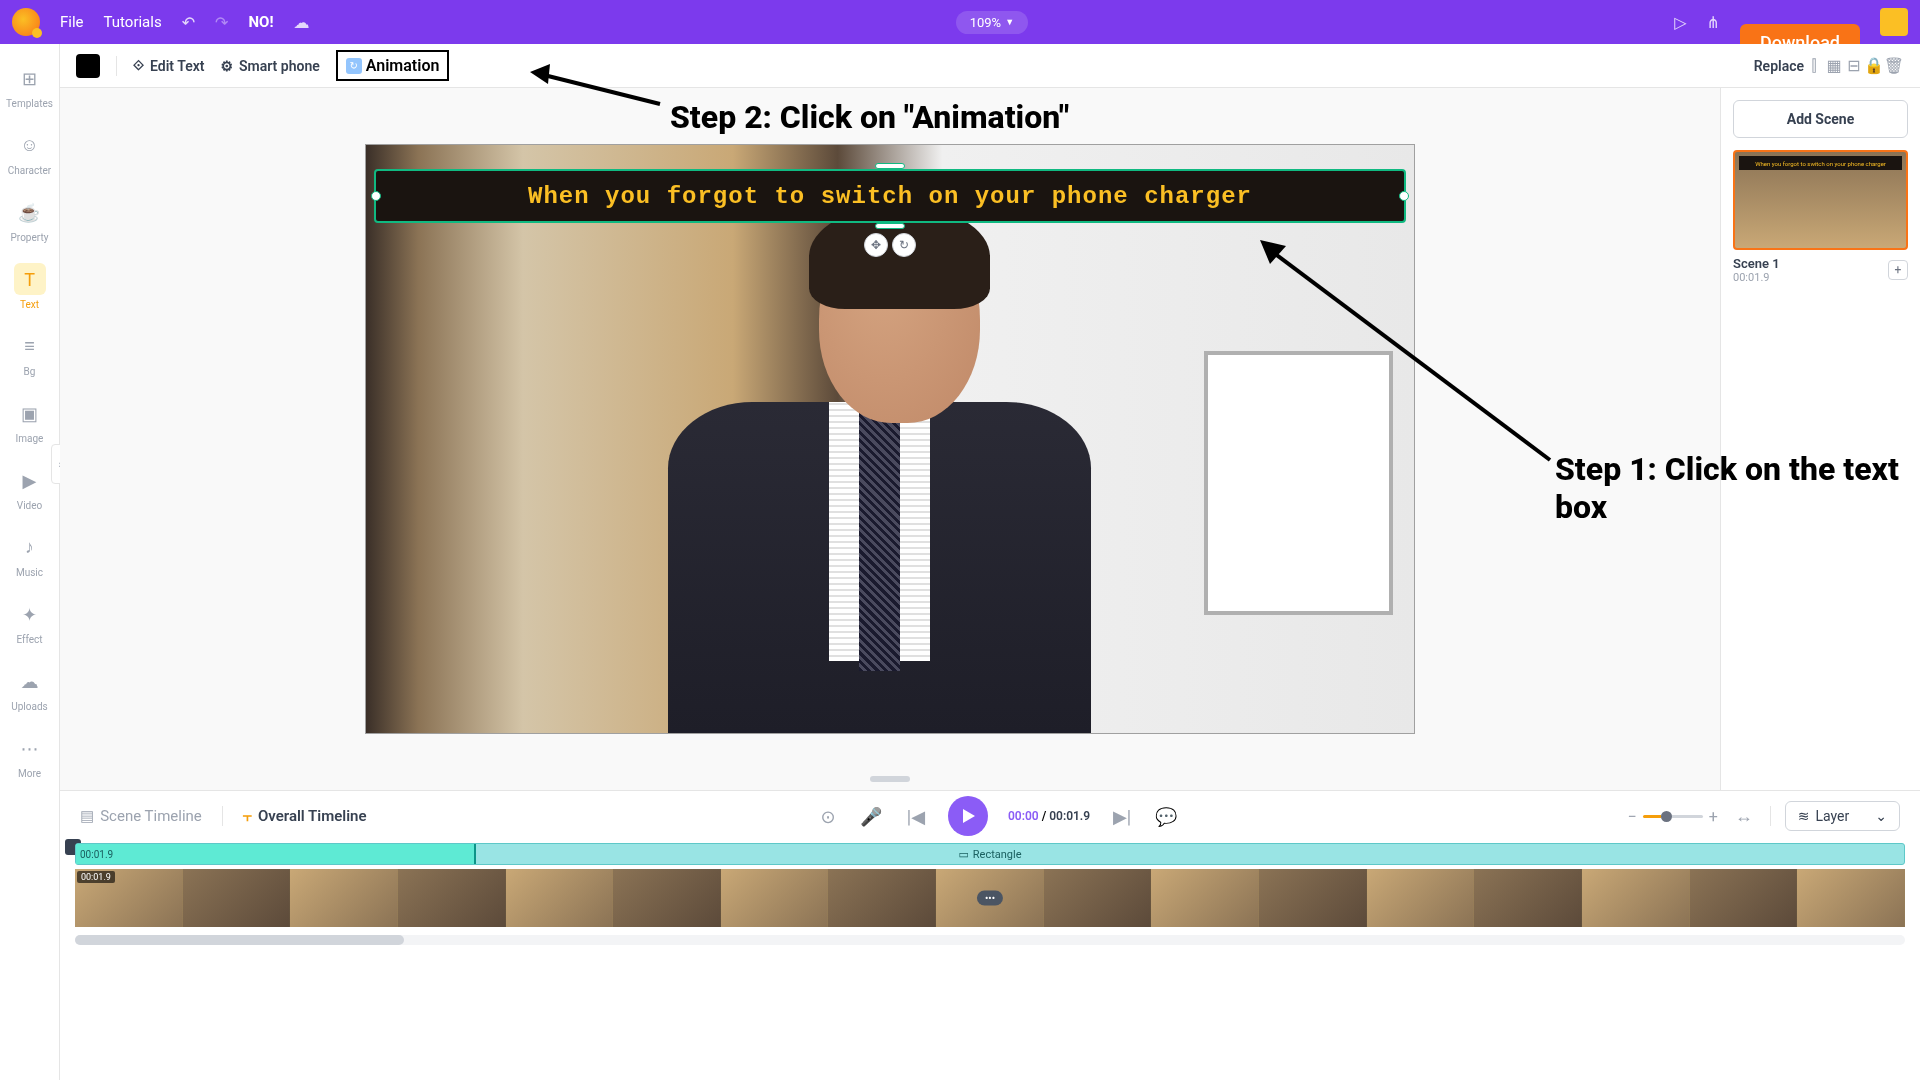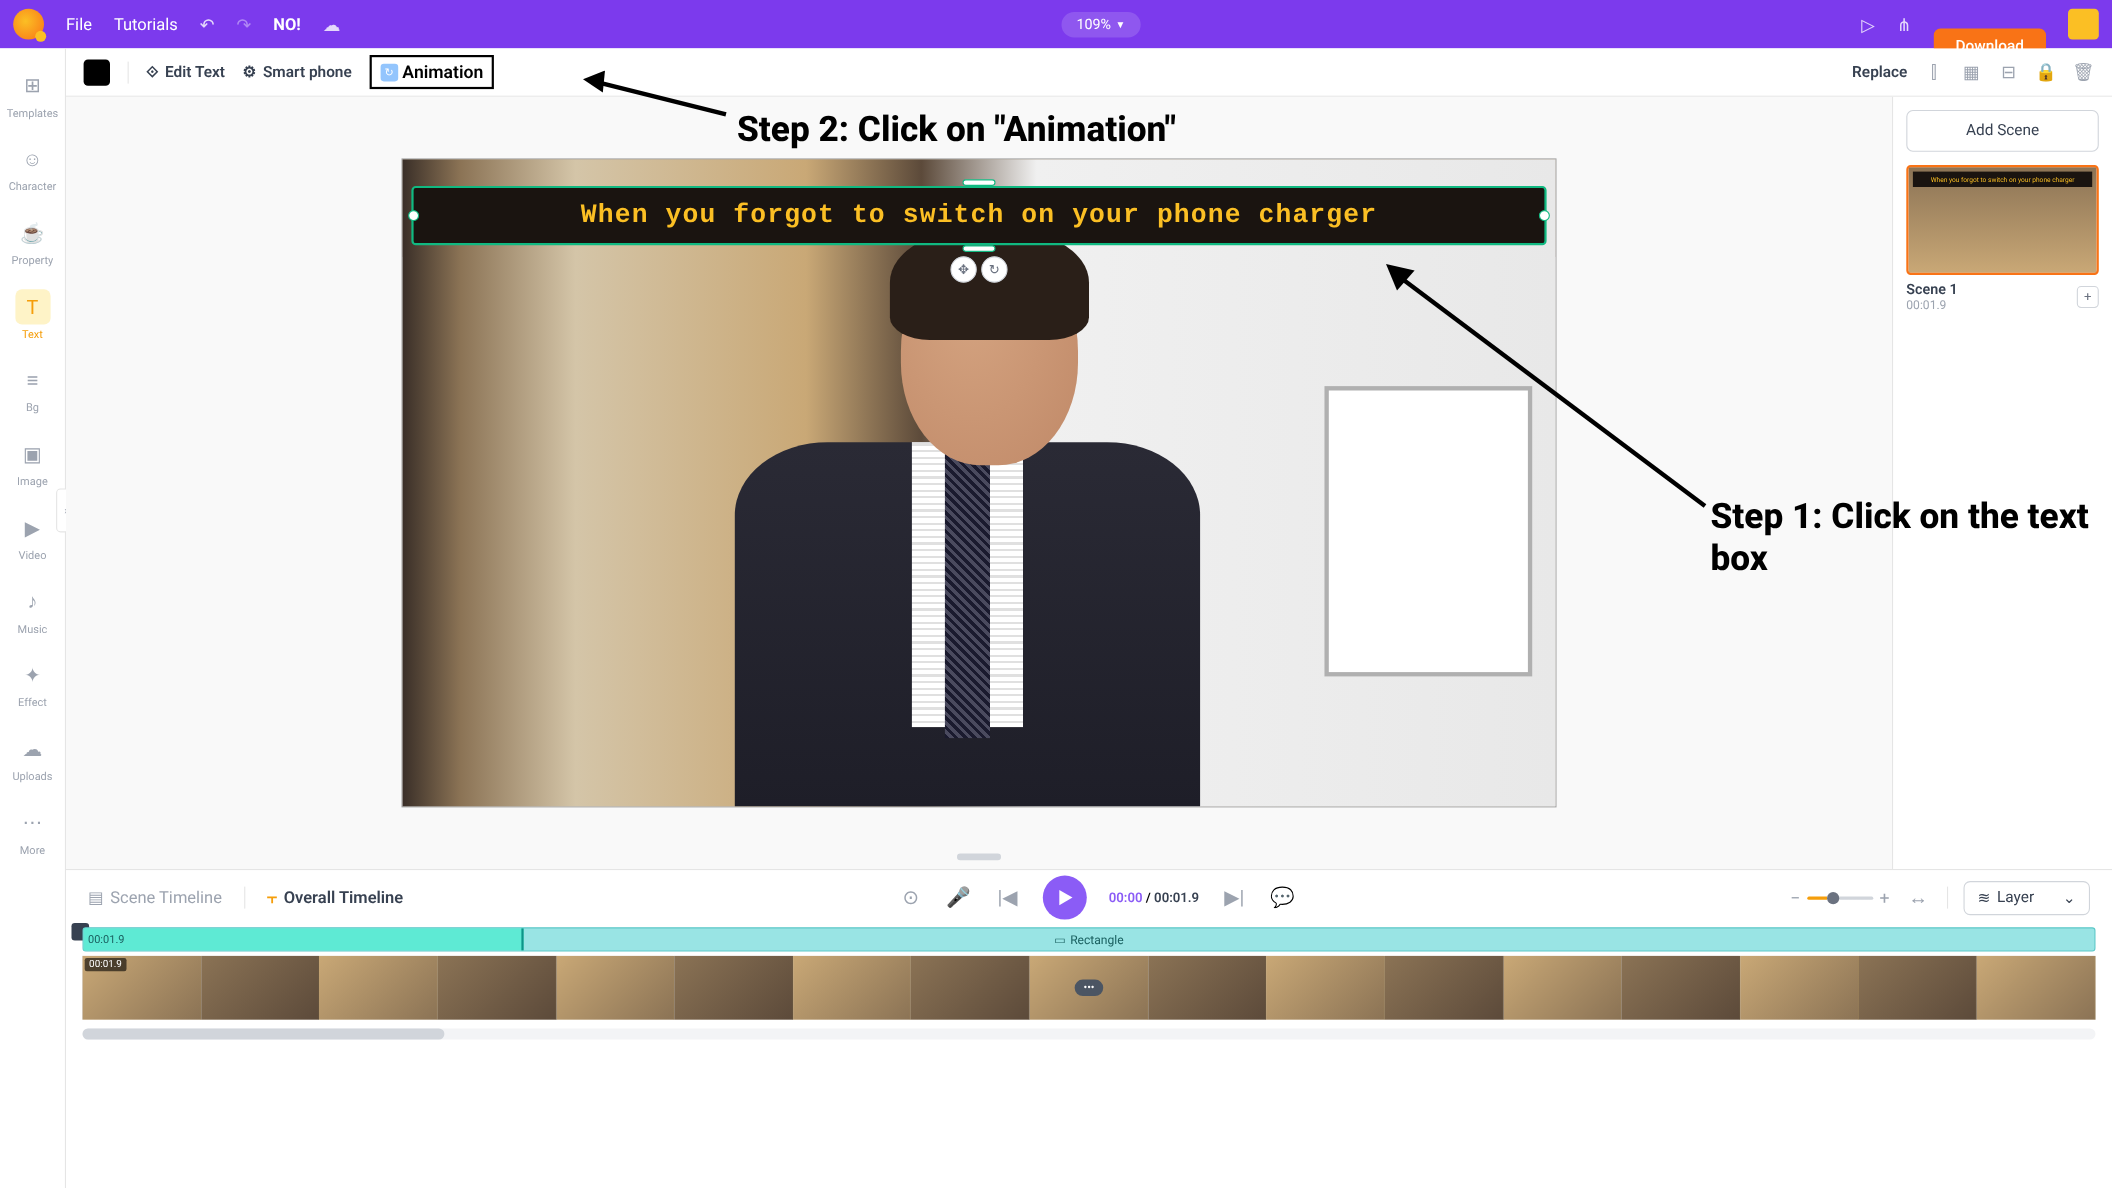--- a/index.html
+++ b/index.html
@@ -6,41 +6,41 @@
 body { width: 1920px; height: 1080px; overflow: hidden; background: #fff; }
 
 
 .topbar { height: 44px; background: #7c3aed; display: flex; align-items: center; padding: 0 12px; gap: 20px; color: #fff; }
 .logo { width: 28px; height: 28px; background: radial-gradient(circle at 40% 40%, #fbbf24, #f97316); border-radius: 50%; position: relative; }
 .logo::after { content: ''; position: absolute; width: 10px; height: 10px; background: #fbbf24; border-radius: 50%; bottom: -2px; right: -2px; }
 .topbar-item { font-size: 15px; cursor: pointer; }
 .topbar-icon { font-size: 16px; opacity: 0.8; cursor: pointer; }
 .topbar-spacer { flex: 1; }
 .zoom-pill { background: rgba(255,255,255,0.15); padding: 4px 14px; border-radius: 14px; font-size: 13px; display: flex; align-items: center; gap: 4px; }
-.download-btn { background: #f97316; padding: 8px 20px; border-radius: 6px; font-size: 14px; font-weight: 500; cursor: pointer; margin-top: 40px; }
+.download-btn { background: #f97316; padding: 8px 20px; border-radius: 6px; font-size: 18px; font-weight: 500; cursor: pointer; margin-top: 40px; }
 .avatar-badge { width: 28px; height: 28px; background: #fbbf24; border-radius: 4px; }
 
 
 .sidebar { position: absolute; left: 0; top: 44px; width: 60px; bottom: 0; background: #fff; border-right: 1px solid #e5e5e5; display: flex; flex-direction: column; align-items: center; padding-top: 12px; gap: 8px; }
 .sidebar-item { display: flex; flex-direction: column; align-items: center; gap: 4px; padding: 6px; cursor: pointer; width: 100%; }
 .sidebar-item.active .sidebar-icon { background: #fef3c7; border-radius: 6px; color: #f59e0b; }
 .sidebar-icon { width: 32px; height: 32px; display: flex; align-items: center; justify-content: center; color: #9ca3af; font-size: 18px; }
 .sidebar-label { font-size: 10px; color: #9ca3af; }
 .sidebar-item.active .sidebar-label { color: #f59e0b; }
 .sidebar-expand { position: absolute; right: -10px; top: 400px; width: 18px; height: 40px; background: #fff; border: 1px solid #e5e5e5; border-radius: 4px; display: flex; align-items: center; justify-content: center; font-size: 10px; color: #9ca3af; }
 
 
 .context-bar { position: absolute; left: 60px; top: 44px; right: 0; height: 44px; background: #fff; border-bottom: 1px solid #e5e5e5; display: flex; align-items: center; padding: 0 16px; gap: 16px; }
 .color-swatch { width: 24px; height: 24px; background: #000; border-radius: 4px; }
 .ctx-divider { width: 1px; height: 20px; background: #e5e5e5; }
 .ctx-btn { display: flex; align-items: center; gap: 6px; font-size: 14px; font-weight: 600; color: #374151; cursor: pointer; }
 .animation-btn { border: 2px solid #000; padding: 4px 8px; display: flex; align-items: center; gap: 4px; }
 .animation-icon { width: 16px; height: 16px; background: #93c5fd; border-radius: 3px; display: flex; align-items: center; justify-content: center; color: #fff; font-size: 10px; }
 .ctx-spacer { flex: 1; }
-.ctx-right { display: flex; align-items: center; gap: 14px; }
+.ctx-right { display: flex; align-items: center; }
 .ctx-icon-btn { width: 20px; height: 20px; color: #9ca3af; cursor: pointer; display: flex; align-items: center; justify-content: center; }
 
 
 .canvas-area { position: absolute; left: 60px; top: 88px; right: 200px; bottom: 290px; background: #f9f9f9; display: flex; align-items: center; justify-content: center; }
 .canvas { position: relative; width: 1050px; height: 590px; background: linear-gradient(180deg, #8b6f47 0%, #a0826d 15%, #f5f0e8 15%, #e8dcc8 100%); border: 1px solid #a0a0a0; }
 .canvas-bg { position:absolute; inset:0; background: linear-gradient(90deg, #3a2f28 0%, #8b7355 5%, #d4c5a8 15%, #c9a876 35%, #5c4a3a 45%, #f0f0f0 55%, #e8e8e8 100%); }
 .person { position:absolute; left: 25%; top: 12%; width: 48%; height: 88%; }
 .person-head { position:absolute; left:38%; top:0; width:32%; height:40%; background: radial-gradient(ellipse at 40% 30%, #d4a380, #c08968); border-radius: 50% 50% 45% 45%; }
 .person-hair { position:absolute; left:36%; top:-2%; width:36%; height:20%; background:#2a1f18; border-radius: 50% 50% 20% 20%; }
 .person-body { position:absolute; left:8%; top:36%; width:84%; height:64%; background: linear-gradient(180deg, #2a2a35 0%, #1e1e28 100%); border-radius: 20% 20% 0 0; }
@@ -53,21 +53,21 @@
 .handle-l { left: -5px; top: 50%; transform: translateY(-50%); }
 .handle-r { right: -5px; top: 50%; transform: translateY(-50%); }
 .handle-tm { left: 50%; top: -8px; width: 30px; height: 6px; border-radius: 3px; transform: translateX(-50%); }
 .handle-bm { left: 50%; bottom: -8px; width: 30px; height: 6px; border-radius: 3px; transform: translateX(-50%); }
 .mini-controls { position: absolute; left: 50%; bottom: -36px; transform: translateX(-50%); display: flex; gap: 4px; }
 .mini-btn { width: 24px; height: 24px; background: #fff; border: 1px solid #d1d5db; border-radius: 50%; display: flex; align-items: center; justify-content: center; font-size: 12px; color: #6b7280; }
 .canvas-slider { position: absolute; bottom: 8px; left: 50%; transform: translateX(-50%); width: 40px; height: 6px; background: #d1d5db; border-radius: 3px; }
 
 
 .scene-panel { position: absolute; right: 0; top: 88px; width: 200px; bottom: 290px; background: #fff; border-left: 1px solid #e5e5e5; padding: 12px; }
-.add-scene-btn { width: 100%; padding: 10px; border: 1px solid #d1d5db; border-radius: 6px; font-size: 14px; font-weight: 400; text-align: center; cursor: pointer; color: #374151; margin-bottom: 12px; }
+.add-scene-btn { width: 100%; padding: 10px; border: 1px solid #d1d5db; border-radius: 6px; font-size: 14px; font-weight: 700; text-align: center; cursor: pointer; color: #374151; margin-bottom: 12px; }
 .scene-thumb { width: 100%; height: 100px; background: linear-gradient(180deg,#8b7355,#c9a876); border: 2px solid #f97316; border-radius: 4px; position: relative; overflow: hidden; }
 .scene-thumb-caption { position:absolute; top:4px; left:4px; right:4px; height:14px; background:#1a1410; display:flex; align-items:center; justify-content:center; }
 .scene-thumb-caption span { color:#fbbf24; font-size:6px; }
 .scene-info { display: flex; justify-content: space-between; align-items: center; margin-top: 6px; }
 .scene-name { font-size: 13px; font-weight: 600; color: #374151; }
 .scene-time { font-size: 11px; color: #9ca3af; }
 .scene-add { width: 20px; height: 20px; border: 1px solid #d1d5db; border-radius: 4px; display: flex; align-items: center; justify-content: center; font-size: 12px; color: #6b7280; }
 
 
 .annotation { position: absolute; font-size: 32px; font-weight: 800; color: #000; }

